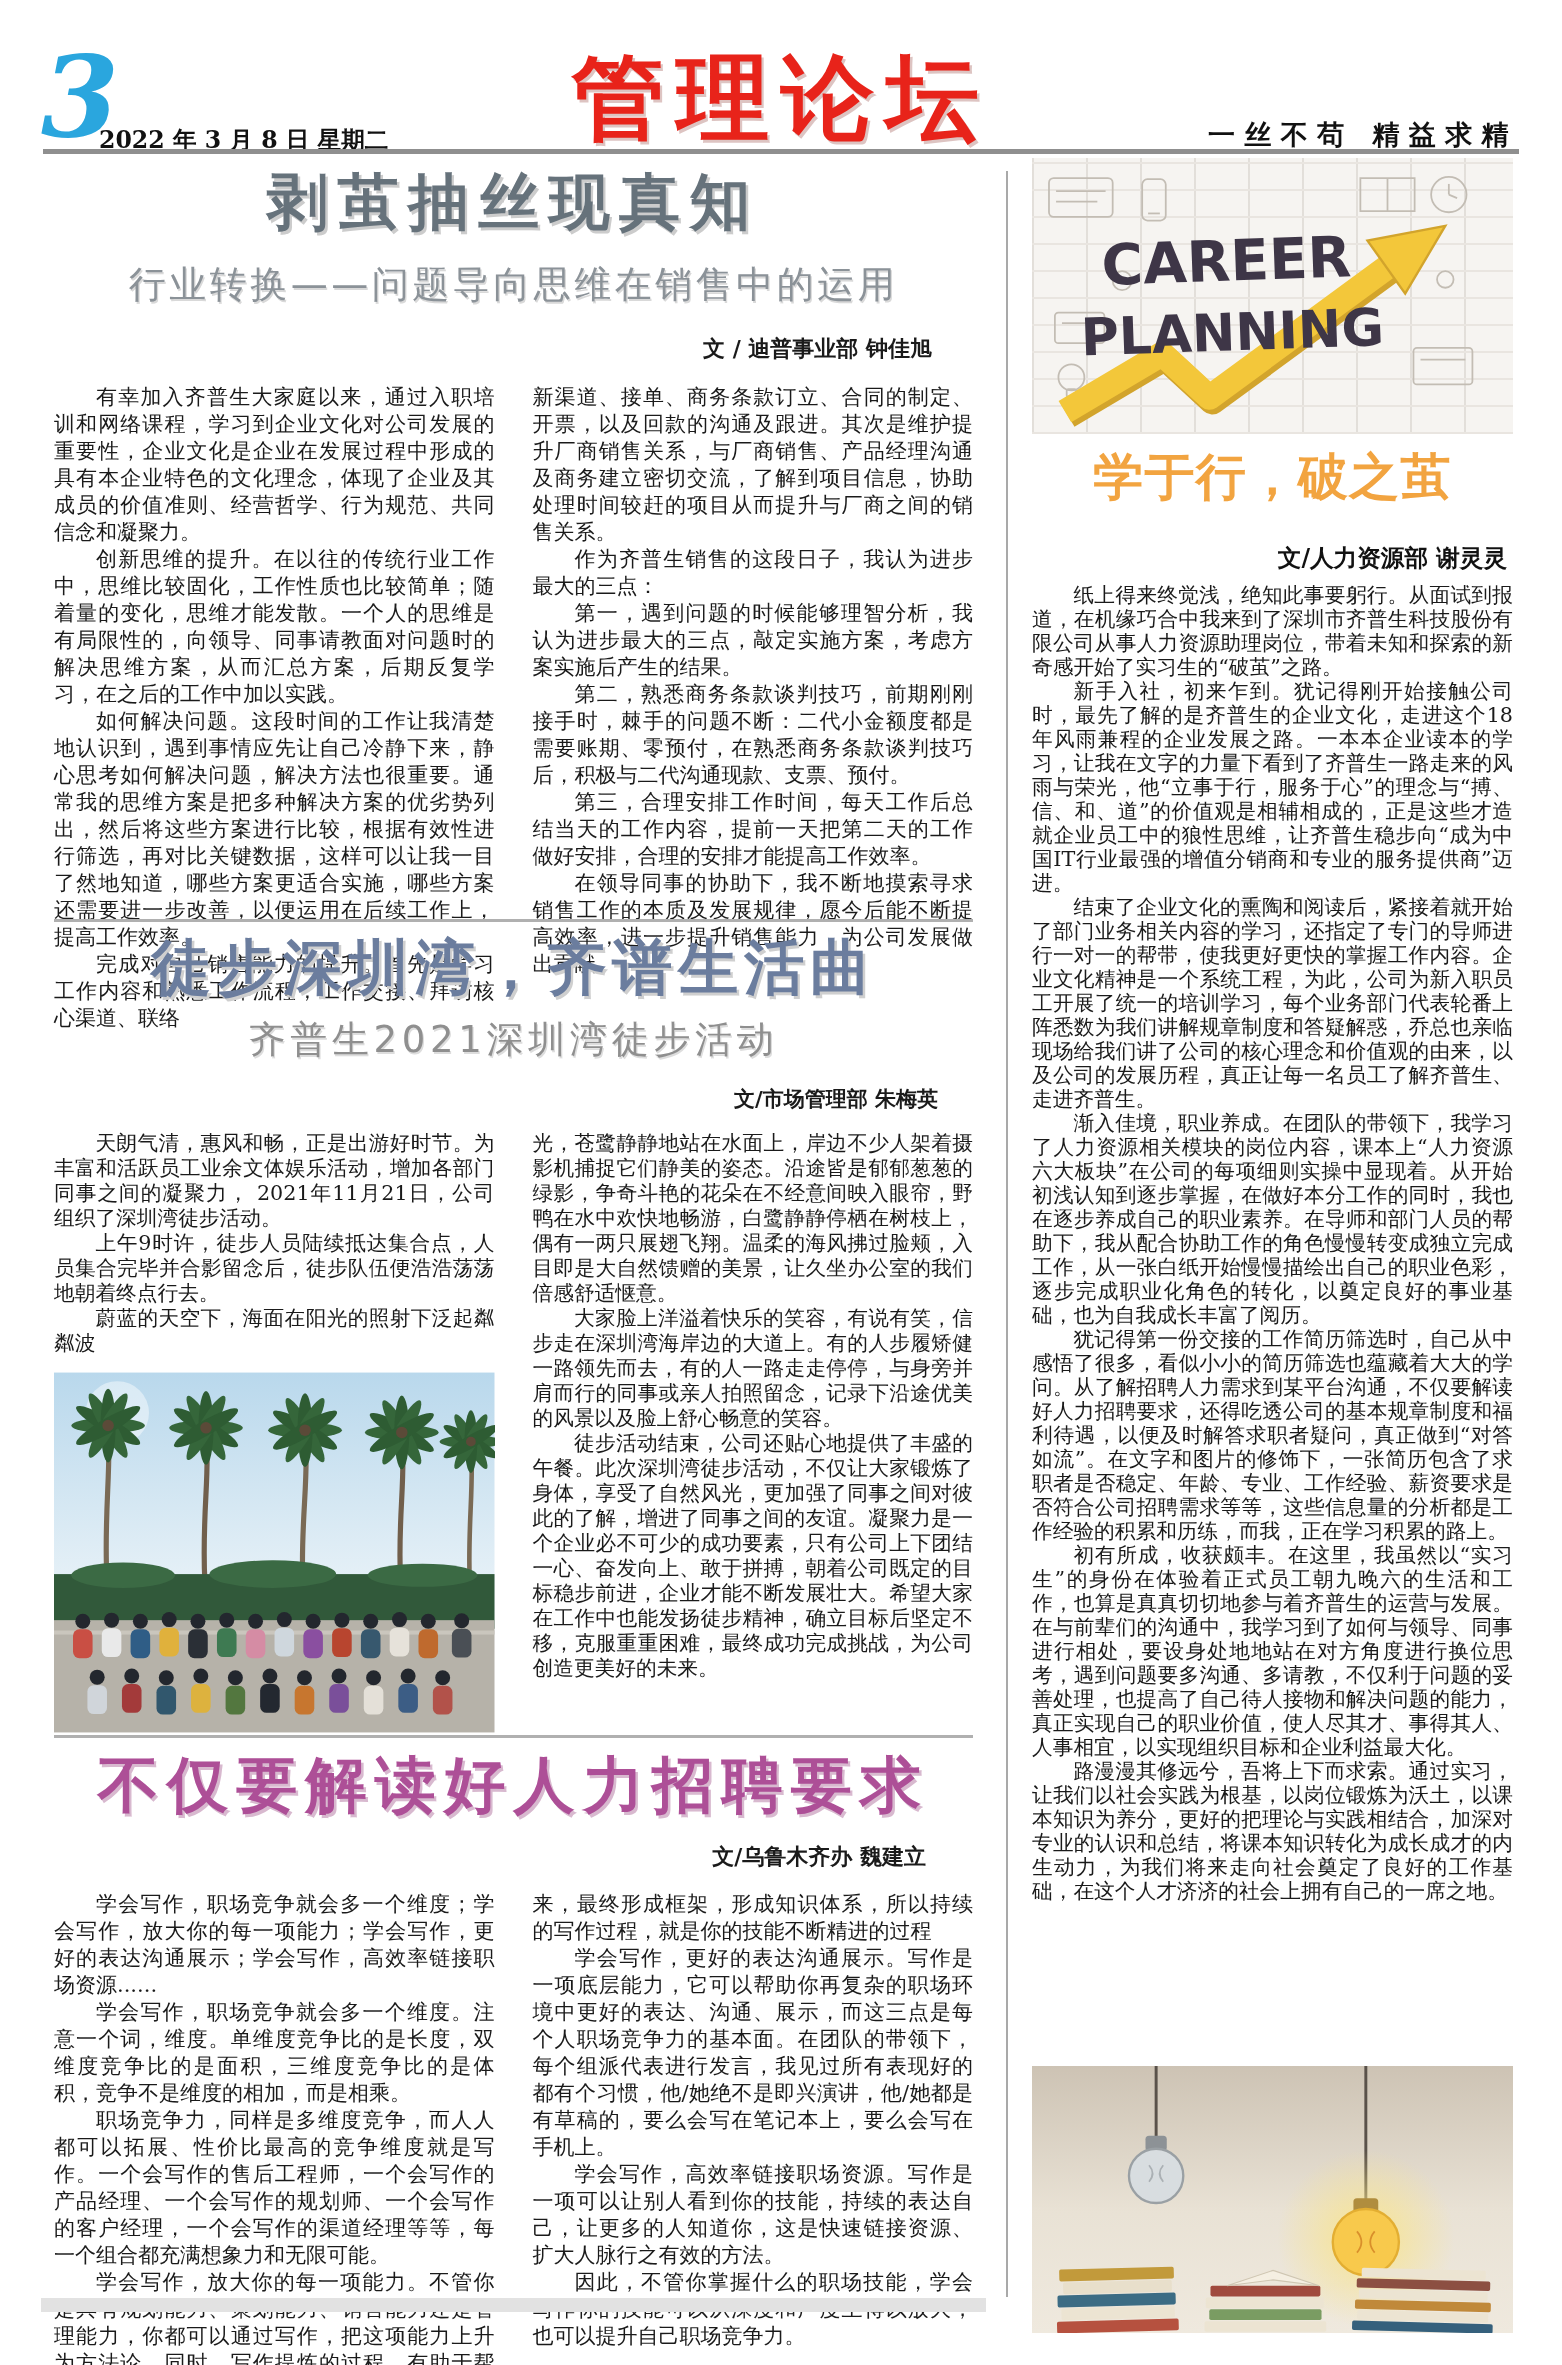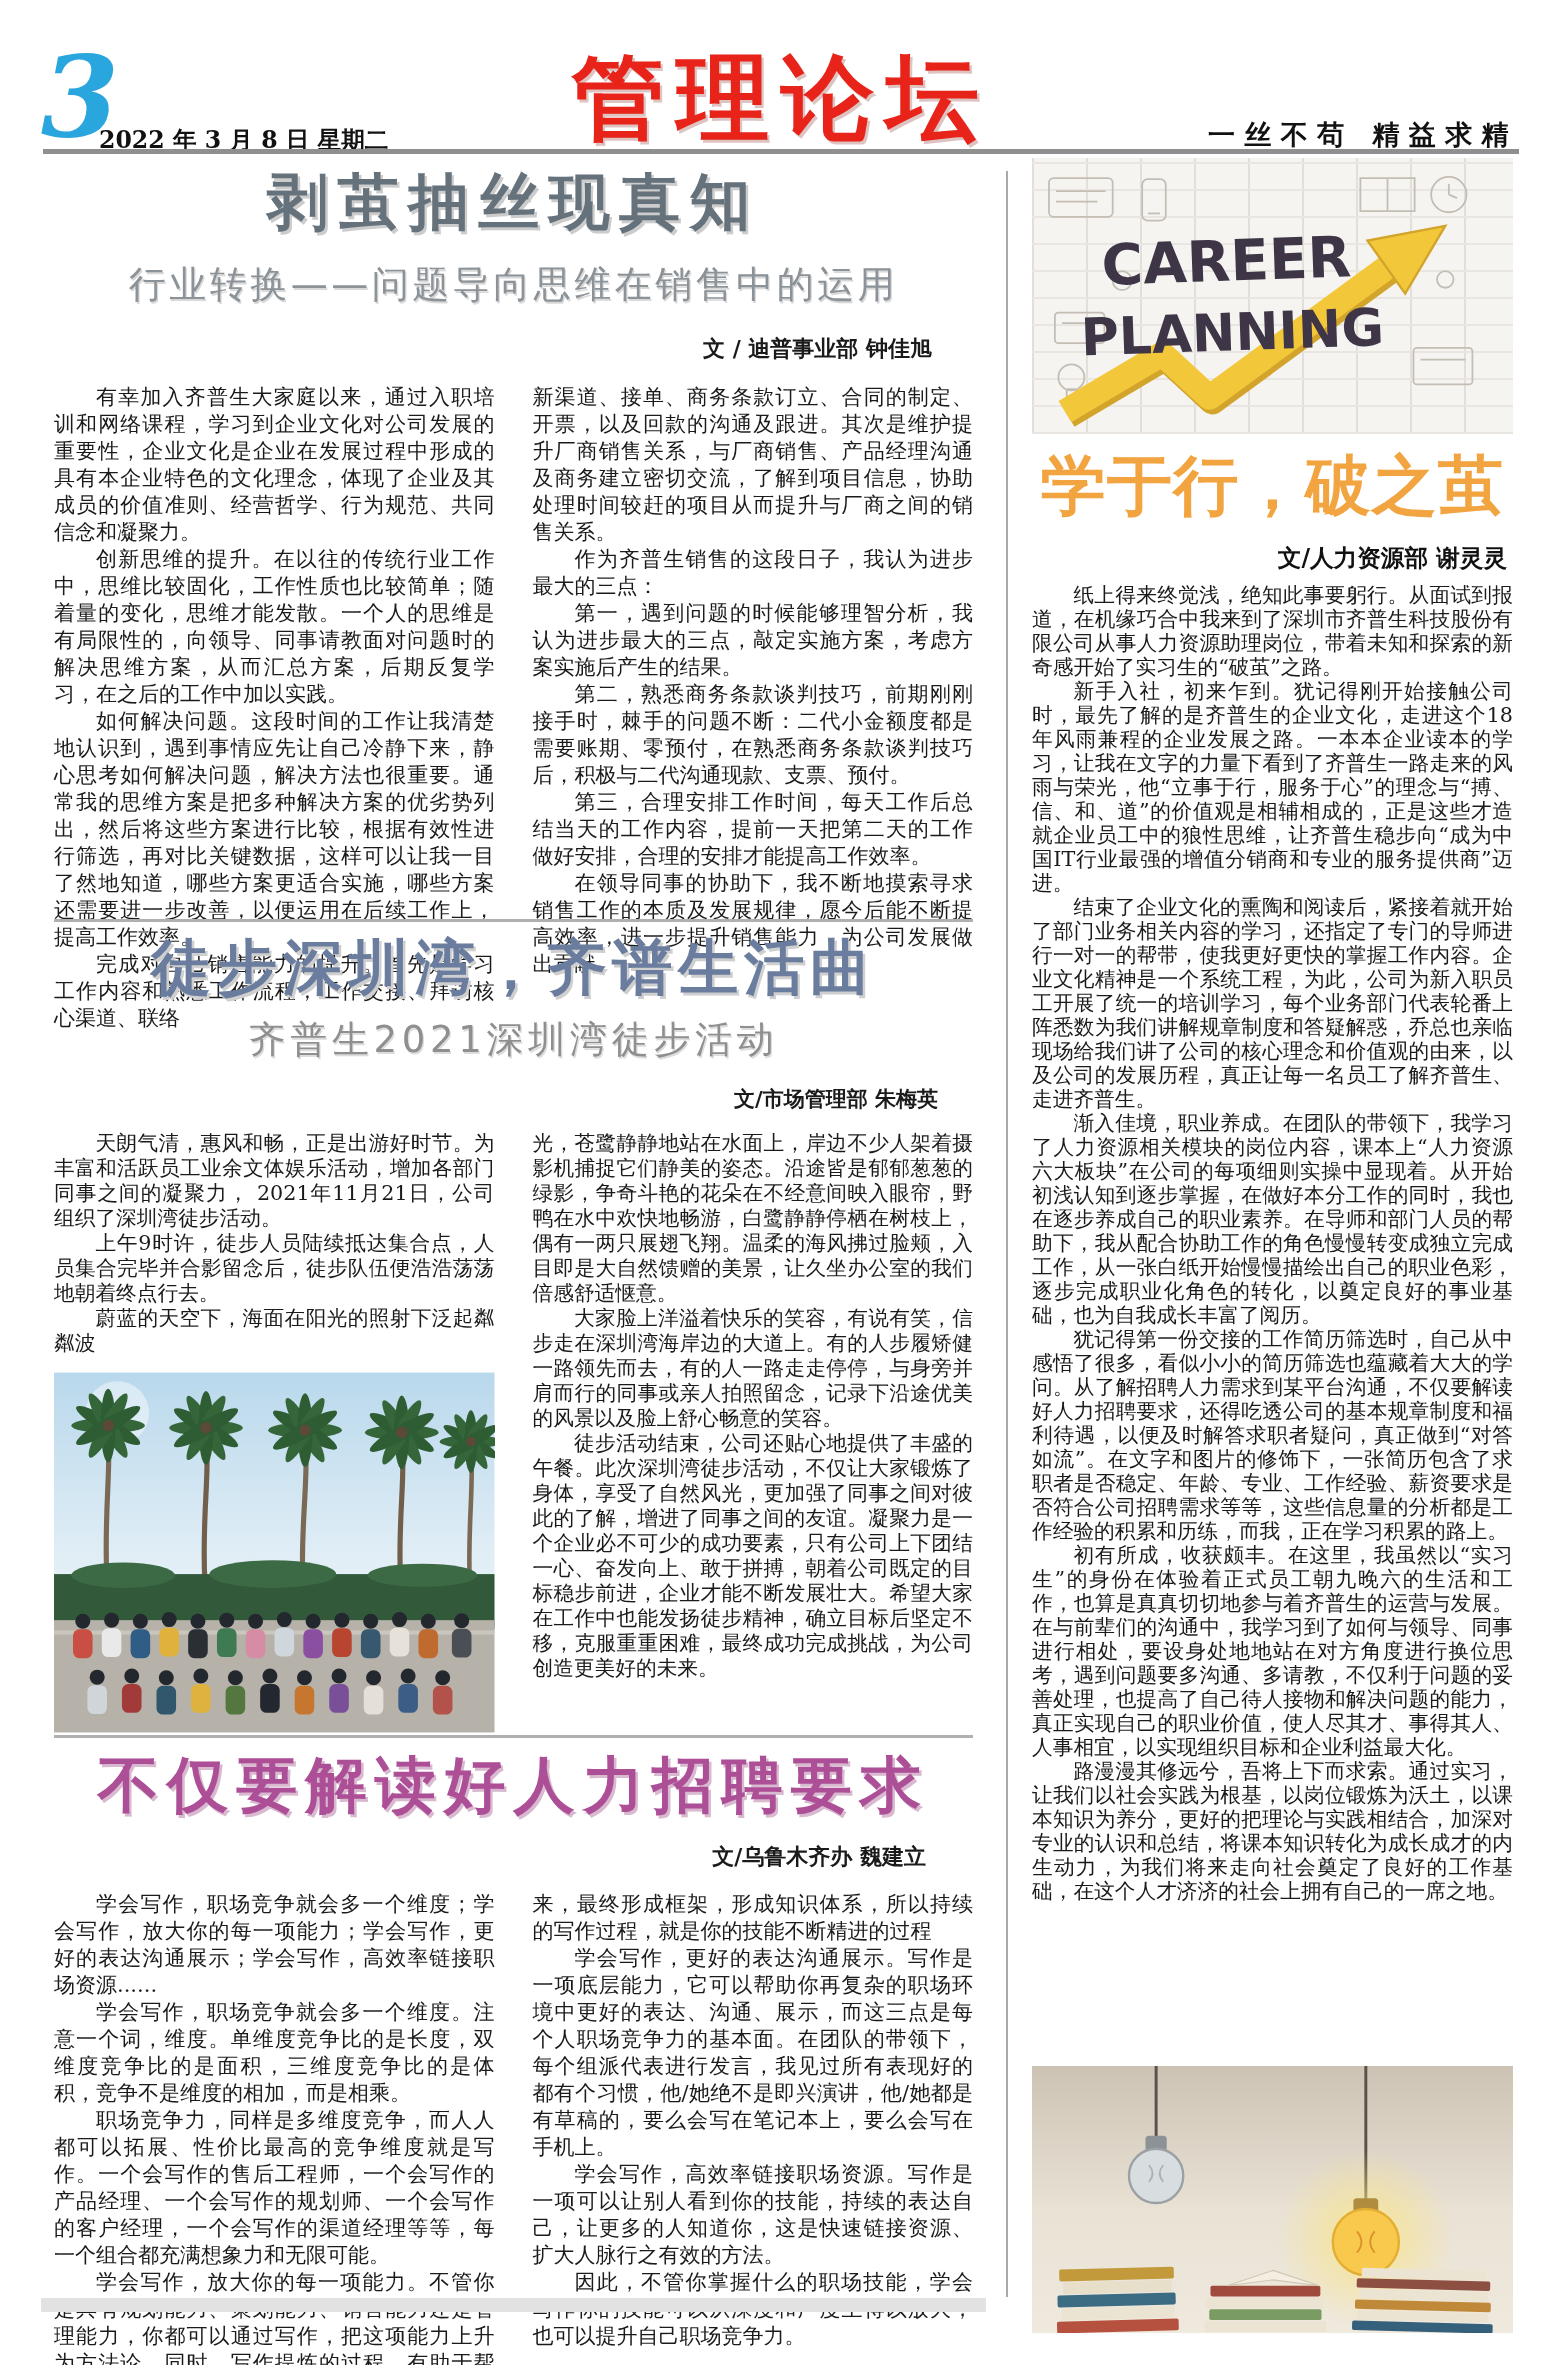--- a/index.html
+++ b/index.html
@@ -39,21 +39,21 @@
   .a3-title{font-size:61px;letter-spacing:8.3px;color:#ad4f97;text-shadow:2.4px 3px 0 #d8b9cf;}
   .a3-byline{font-size:22px;margin-top:23.6px;padding-right:47px;}
   .section-divider{position:absolute;left:54px;width:919px;height:3px;background:#b0b0b0;}
   
   .r-img{position:absolute;left:1032px;top:158px;width:481px;height:276px;
          background:
            repeating-linear-gradient(0deg,#e9e5e0 0 2.4px,transparent 2.4px 27px),
            repeating-linear-gradient(90deg,rgba(197,191,183,.4) 0 1.8px,transparent 1.8px 54px),
            #f6f4f1;}
   .r-title{position:absolute;left:1032px;top:449px;width:481px;text-align:center;
-           font-family:"DejaVu Sans",sans-serif;font-weight:900;font-size:65px;line-height:1.15;
+           font-family:"DejaVu Sans",sans-serif;font-weight:900;font-size:50px;line-height:1.15;
            letter-spacing:1.2px;color:#f2a440;}
   .r-byline{position:absolute;left:1032px;top:542px;width:475px;text-align:right;
             font-size:23.6px;font-weight:bold;color:#111;}
   .r-body{position:absolute;left:1032px;top:583px;width:481px;}
   .r-body p{margin:0;text-align:justify;text-indent:2em;font-size:20.7px;line-height:24px;}
   .bulbs-img{position:absolute;left:1032px;top:2066px;width:481px;height:267px;
              background:linear-gradient(180deg,#cdc3b4 0%,#e9e2d5 55%,#efe9de 100%);}
   .photo{width:100%;height:367px;margin-top:13px;}
 </style>
 </head>

